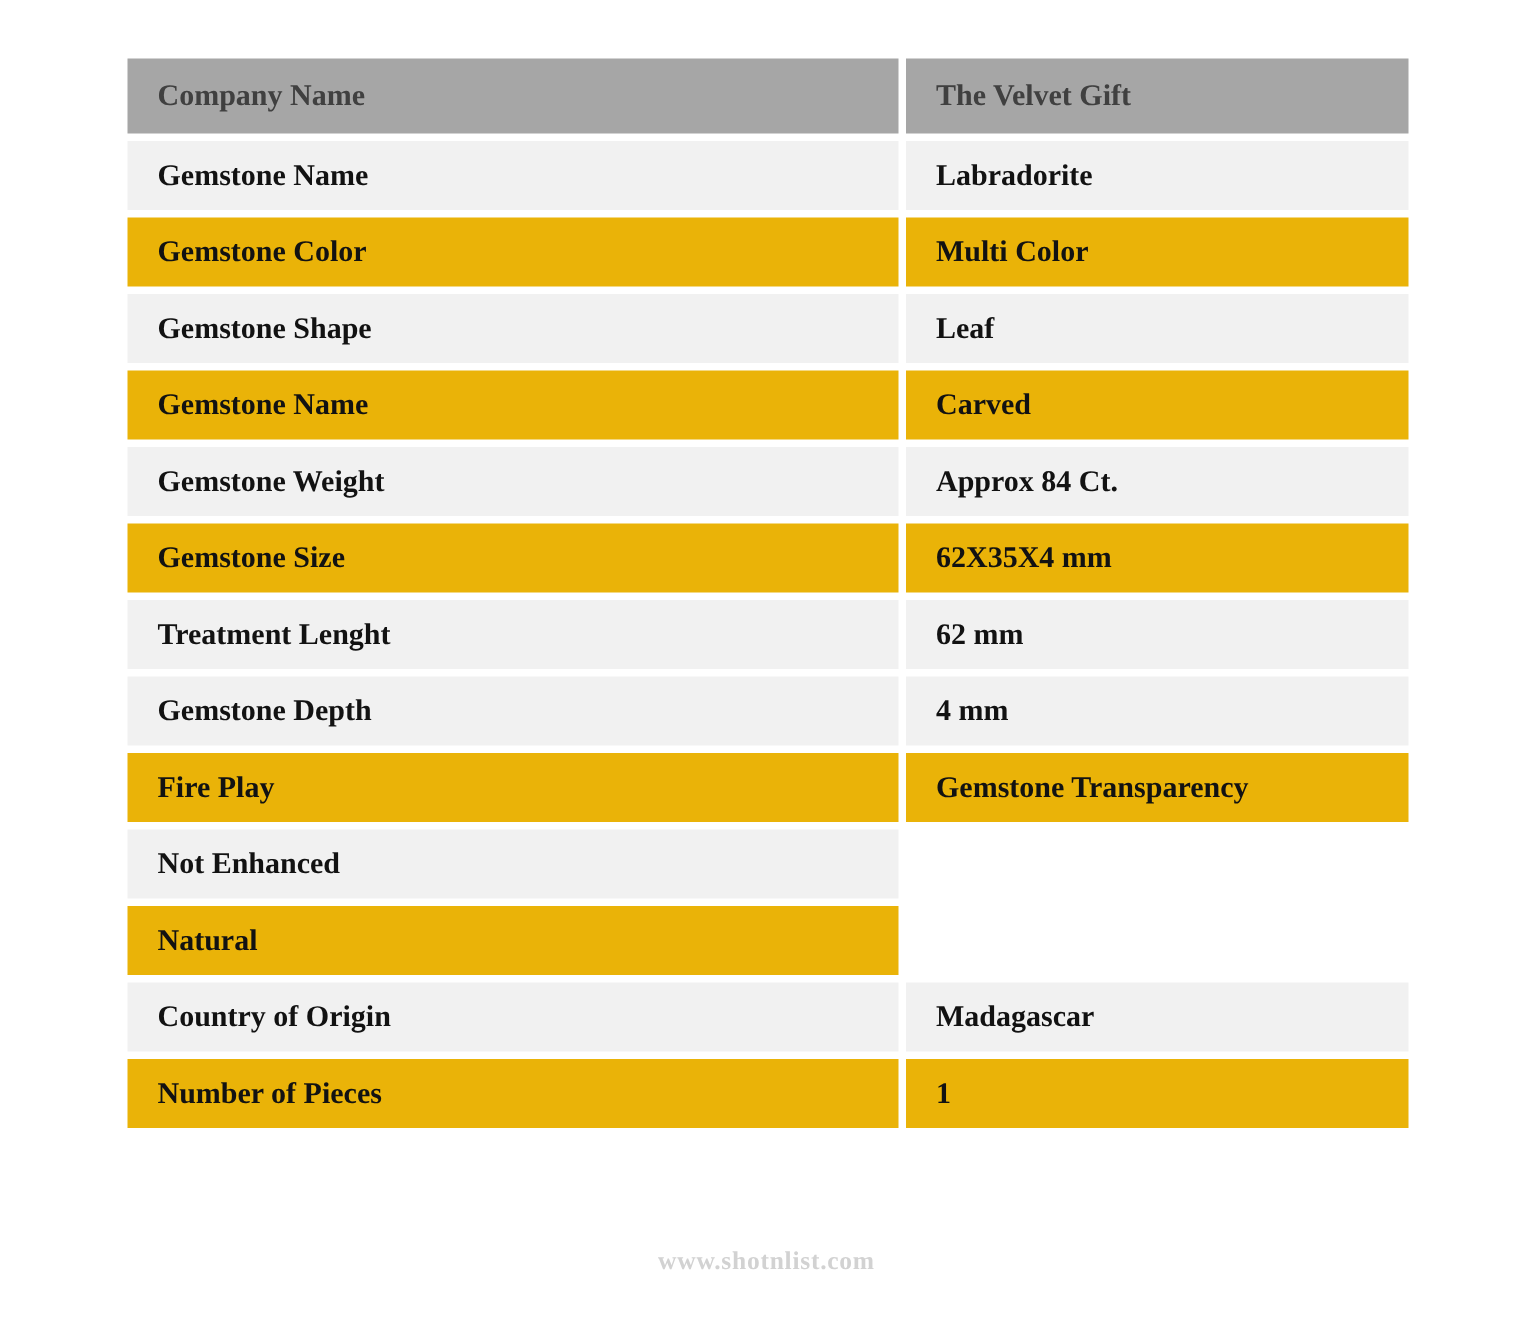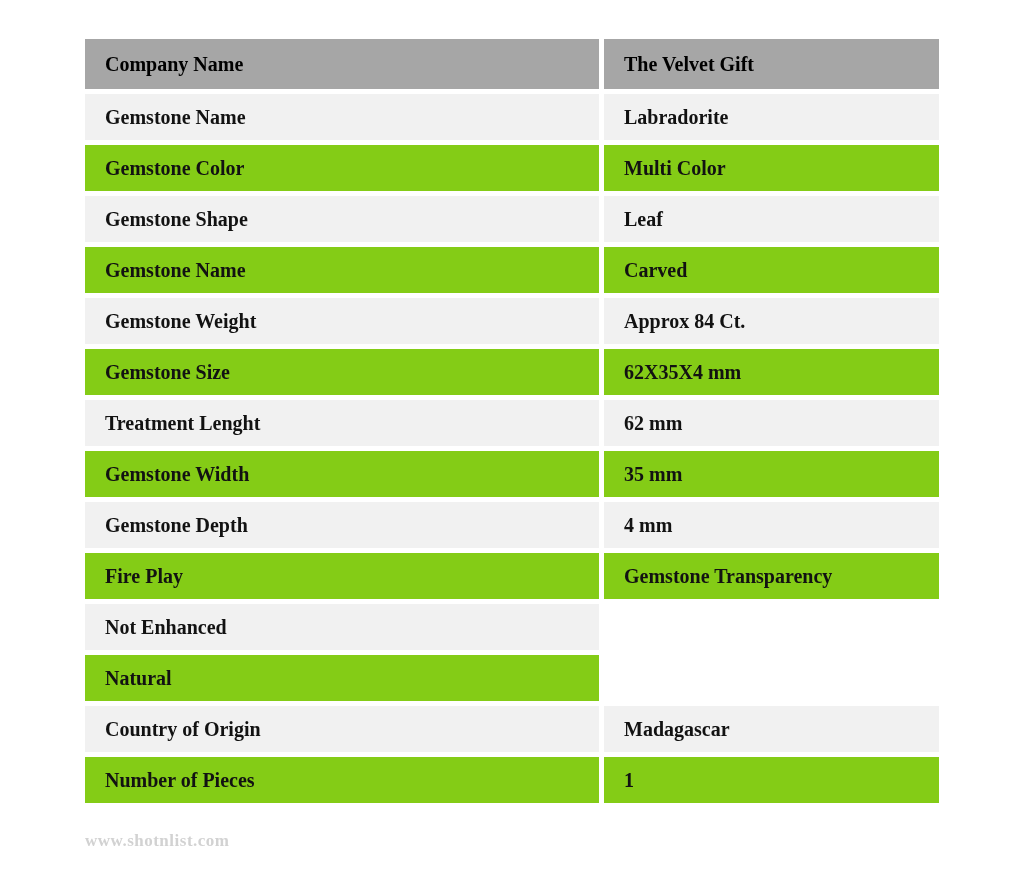--- a/index.html
+++ b/index.html
@@ -27,32 +27,32 @@
     height: 46px;
   }
   .row.header { height: 50px; }
   .cell {
     display: flex;
     align-items: center;
     padding-left: 20px;
     font-weight: bold;
     font-size: 20px;
     color: #121212;
-    background: #84cc16;
+    background: #eab308;
     overflow: hidden;
     white-space: nowrap;
   }
-  .row.header .cell { background: #a6a6a6; color: #000000; }
+  .row.header .cell { background: #a6a6a6; color: #404040; }
   .row.alt .cell { background: #f1f1f1; }
   .watermark {
     position: absolute;
     left: 85px;
     top: 831px;
     width: 852px;
-    text-align: left;
+    text-align: center;
     font-weight: bold;
     font-size: 17px;
     color: #d2d2d2;
     letter-spacing: 0.5px;
   }
 </style>
 </head>
 <body>
 
 <div class="spec-table">
@@ -90,24 +90,20 @@
   <div class="row">
     <div class="cell">Gemstone Size</div>
     <div class="cell">62X35X4 mm</div>
   </div>
 
   <div class="row alt">
     <div class="cell">Treatment Lenght</div>
     <div class="cell">62 mm</div>
   </div>
 
-  <div class="row">
-    <div class="cell">Gemstone Width</div>
-    <div class="cell">35 mm</div>
-  </div>
 
   <div class="row alt">
     <div class="cell">Gemstone Depth</div>
     <div class="cell">4 mm</div>
   </div>
 
   <div class="row">
     <div class="cell">Fire Play</div>
     <div class="cell">Gemstone Transparency</div>
   </div>

